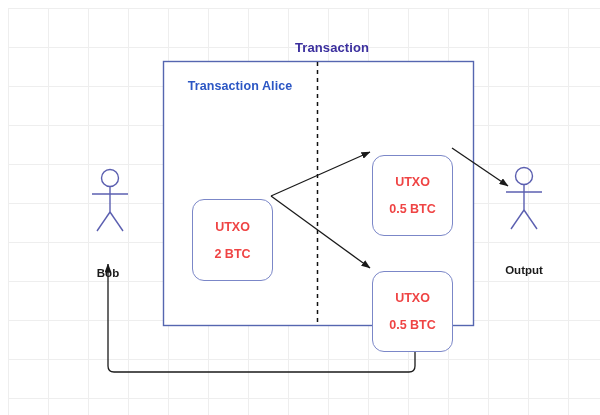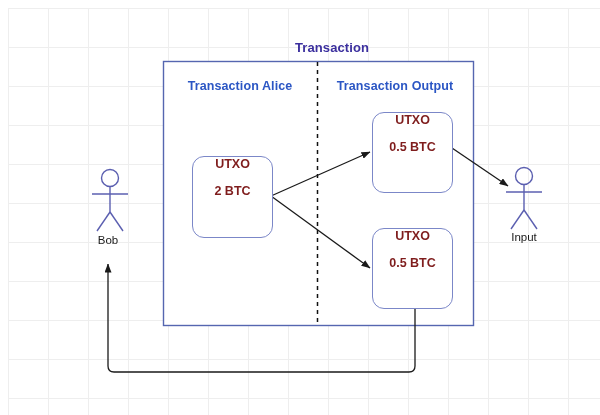--- a/index.html
+++ b/index.html
@@ -66,37 +66,39 @@
 
   
   .utxo-box {
     position: absolute;
     border: 1.4px solid #7b87c8;
     border-radius: 12px;
     background: #ffffff;
     display: flex;
     flex-direction: column;
     align-items: center;
-    justify-content: flex-start;
+    justify-content: center;
     gap: 13px;
-    color: #7f1d1d;
+    color: #ef4444;
     font-size: 12.5px;
     font-weight: bold;
+    margin-top: 43px;
   }
   #utxo-input  { left: 192px; top: 156px; width: 79px; height: 80px; }
   #utxo-out-1  { left: 372px; top: 112px; width: 79px; height: 79px; }
   #utxo-out-2  { left: 372px; top: 228px; width: 79px; height: 79px; }
 
   
   .actor-label {
     position: absolute;
     text-align: center;
     font-size: 11.5px;
-    font-weight: normal;
+    font-weight: bold;
     color: #1a1a1a;
+    margin-top: 33px;
   }
   #label-bob   { left: 78px;  top: 234px; width: 60px; }
   #label-alice { left: 494px; top: 231px; width: 60px; }
 </style>
 </head>
 <body>
 
 <div id="canvas">
 
   <svg class="svg-layer" width="600" height="415" viewBox="0 0 600 415">
@@ -130,35 +132,34 @@
       <line x1="524" y1="185" x2="524" y2="210"></line>
       <line x1="506" y1="192" x2="542" y2="192"></line>
       <line x1="524" y1="210" x2="511" y2="229"></line>
       <line x1="524" y1="210" x2="537" y2="229"></line>
     </g>
   </svg>
 
   <div class="txt" id="title-transaction">Transaction</div>
 
   <div class="txt" id="label-tx-input">Transaction Alice</div>
-  <div class="txt" id="label-tx-output">Transaction Output</div>
 
   <div class="utxo-box" id="utxo-input">
     <span>UTXO</span>
     <span>2 BTC</span>
   </div>
 
   <div class="utxo-box" id="utxo-out-1">
     <span>UTXO</span>
     <span>0.5 BTC</span>
   </div>
 
   <div class="utxo-box" id="utxo-out-2">
     <span>UTXO</span>
     <span>0.5 BTC</span>
   </div>
 
   <div class="actor-label" id="label-bob">Bob</div>
-  <div class="actor-label" id="label-alice">Input</div>
+  <div class="actor-label" id="label-alice">Output</div>
 
   <div id="gridmask-left"></div>
   <div id="gridmask-top"></div>
 </div>
 
 </body></html>

